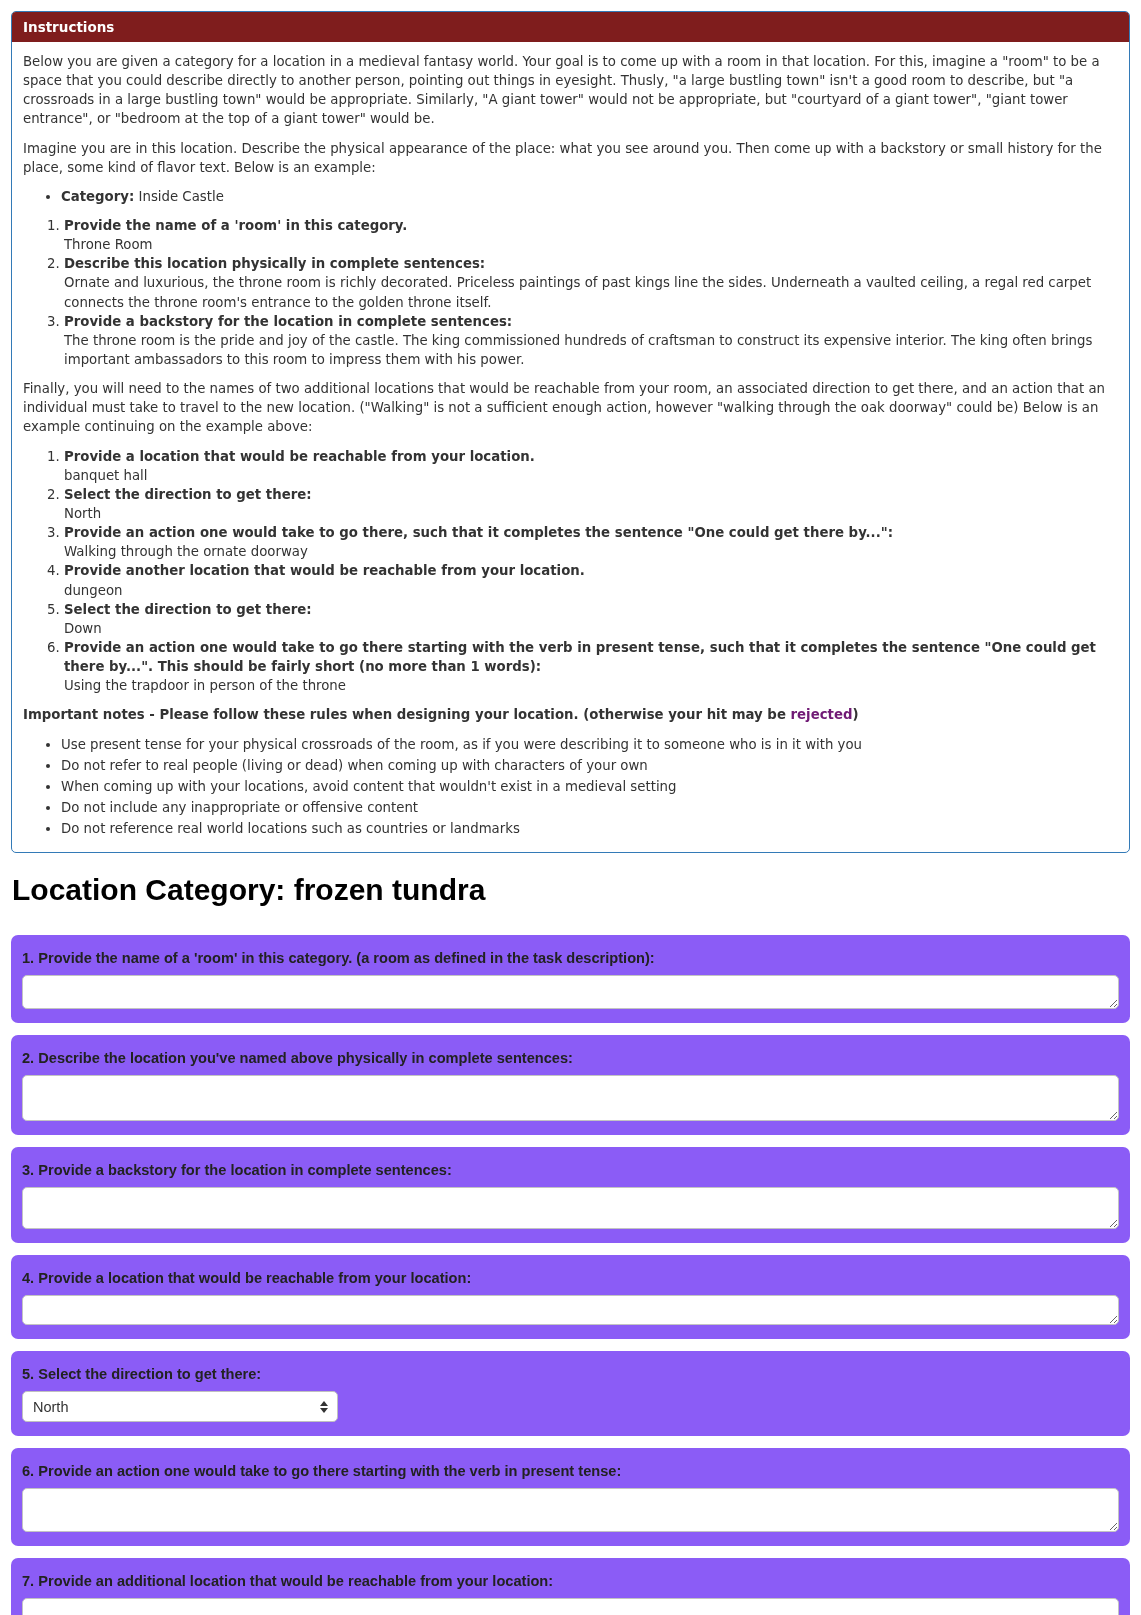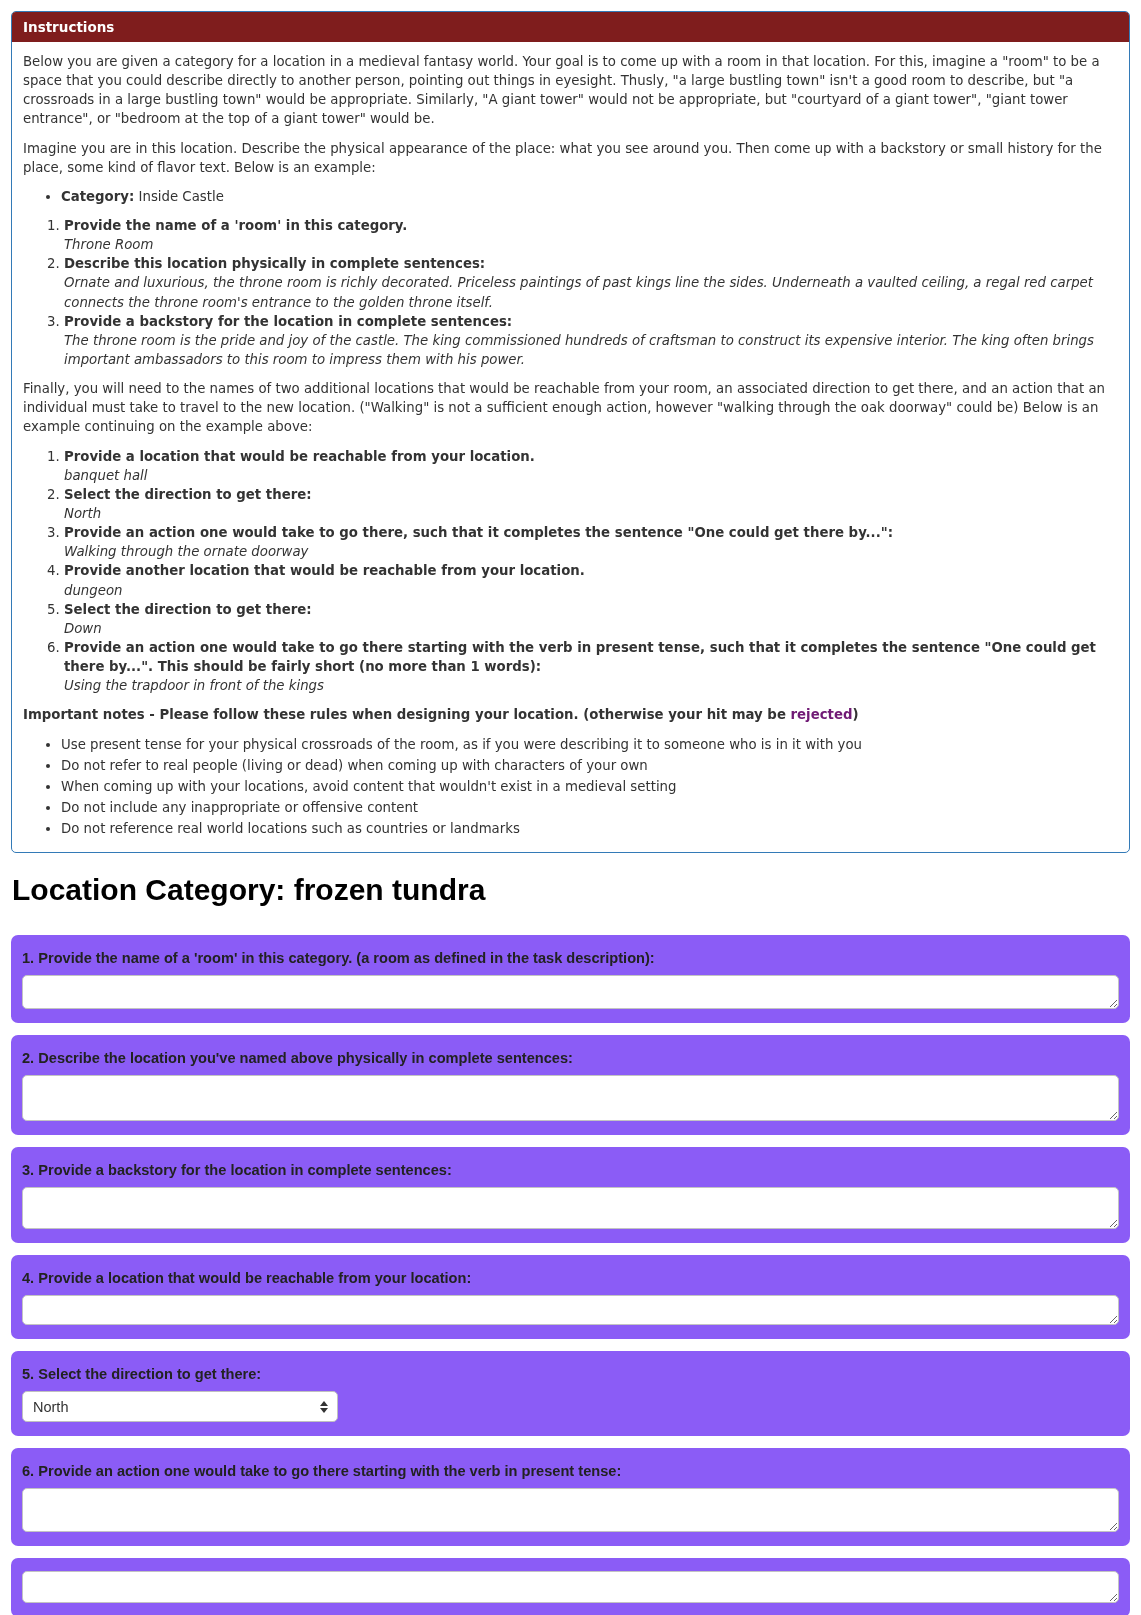--- a/index.html
+++ b/index.html
@@ -8,21 +8,21 @@
   .page { padding: 11px 11px 4px 11px; }
 
   
   .panel { border: 1px solid #337ab7; border-radius: 5px; overflow: hidden; margin-bottom: 18px; }
   .panel-heading { background: #7f1d1d; color: #ffffff; font-weight: bold; font-size: 13.5px; padding: 7px 11px; }
   .panel-body { padding: 10px 11px 12px 11px; font-size: 13.3px; line-height: 1.44; color: #333; }
   .panel-body p { margin: 0 0 10px 0; }
   ul.cat-list { margin: 0 0 10px 0; padding-left: 38px; }
   ol.example-list { margin: 0 0 10px 0; padding-left: 41px; }
   ol.example-list li b { font-weight: bold; }
-  .ex { font-style: italic; }
+  .ex { }
   p.notes { font-weight: bold; margin: 0 0 10px 0; }
   .red { color: #701a75; font-weight: bold; }
   ul.rules { margin: 0; padding-left: 38px; }
   ul.rules li { margin-bottom: 2px; }
 
   
   h1.cat-heading { font-family: "Liberation Sans", sans-serif; font-weight: bold; font-size: 30px; color: #000000; margin: 20px 0 28px 1px; letter-spacing: 0; }
 
   
   .qsection { background: #8b5cf6; border-radius: 7px; padding: 13px 11px 14px 11px; margin-bottom: 12px; }
@@ -89,21 +89,21 @@
         <li>
           <b>Provide another location that would be reachable from your location.</b>
           <div class="ex">dungeon</div>
         </li>
         <li>
           <b>Select the direction to get there:</b>
           <div class="ex">Down</div>
         </li>
         <li>
           <b>Provide an action one would take to go there starting with the verb in present tense, such that it completes the sentence "One could get there by...". This should be fairly short (no more than 1 words):</b>
-          <div class="ex">Using the trapdoor in front of the kings</div>
+          <div class="ex">Using the trapdoor in person of the throne</div>
         </li>
       </ol>
 
       <p class="notes"><span>Important notes - Please follow these rules when designing your location. (otherwise your hit may be </span><span class="red">rejected</span><span>)</span></p>
 
       <ul class="rules">
         <li>Use present tense for your physical crossroads of the room, as if you were describing it to someone who is in it with you</li>
         <li>Do not refer to real people (living or dead) when coming up with characters of your own</li>
         <li>When coming up with your locations, avoid content that wouldn't exist in a medieval setting</li>
         <li>Do not include any inappropriate or offensive content</li>
@@ -148,17 +148,18 @@
         </span>
       </span>
     </div>
 
     <div class="qsection">
       <label class="qlabel">6. Provide an action one would take to go there starting with the verb in present tense:</label>
       <textarea class="qtext h44" style=""></textarea>
     </div>
 
     <div class="qsection">
+      <label class="qlabel">7. Provide an additional location that would be reachable from your location:</label>
       <textarea class="qtext h32" style=""></textarea>
     </div>
 
   </form>
 </div>
 
 </body></html>

